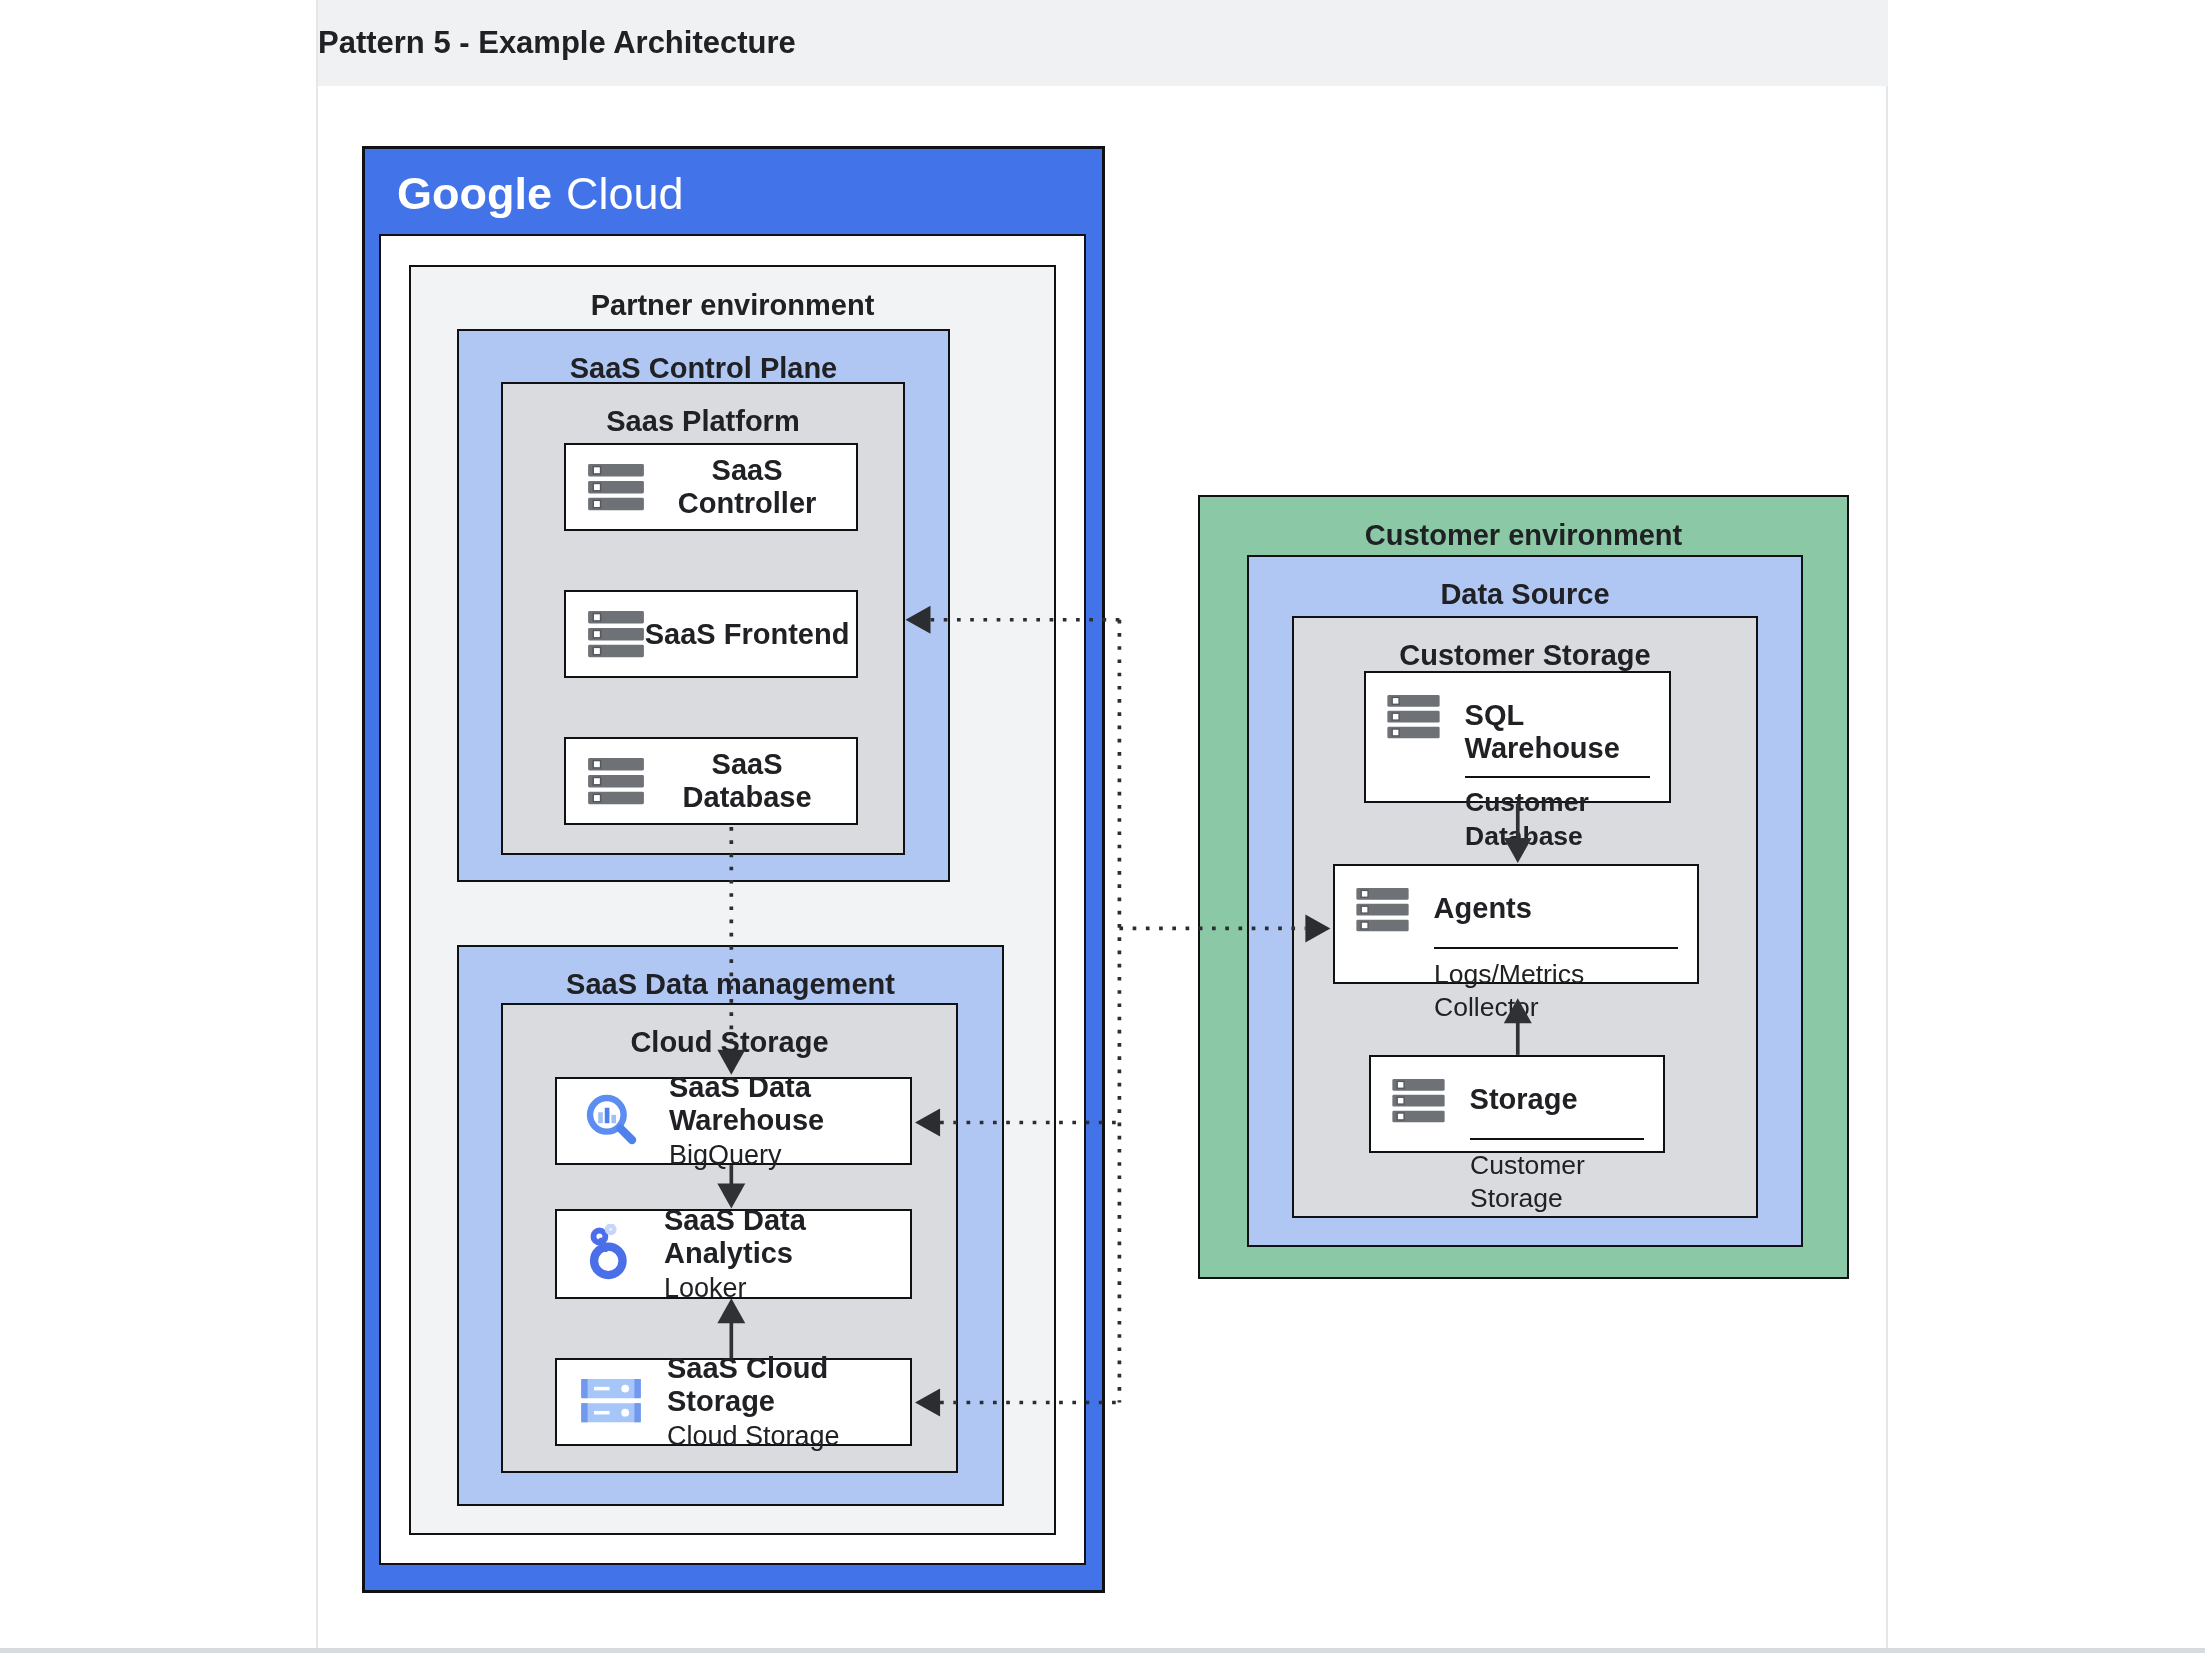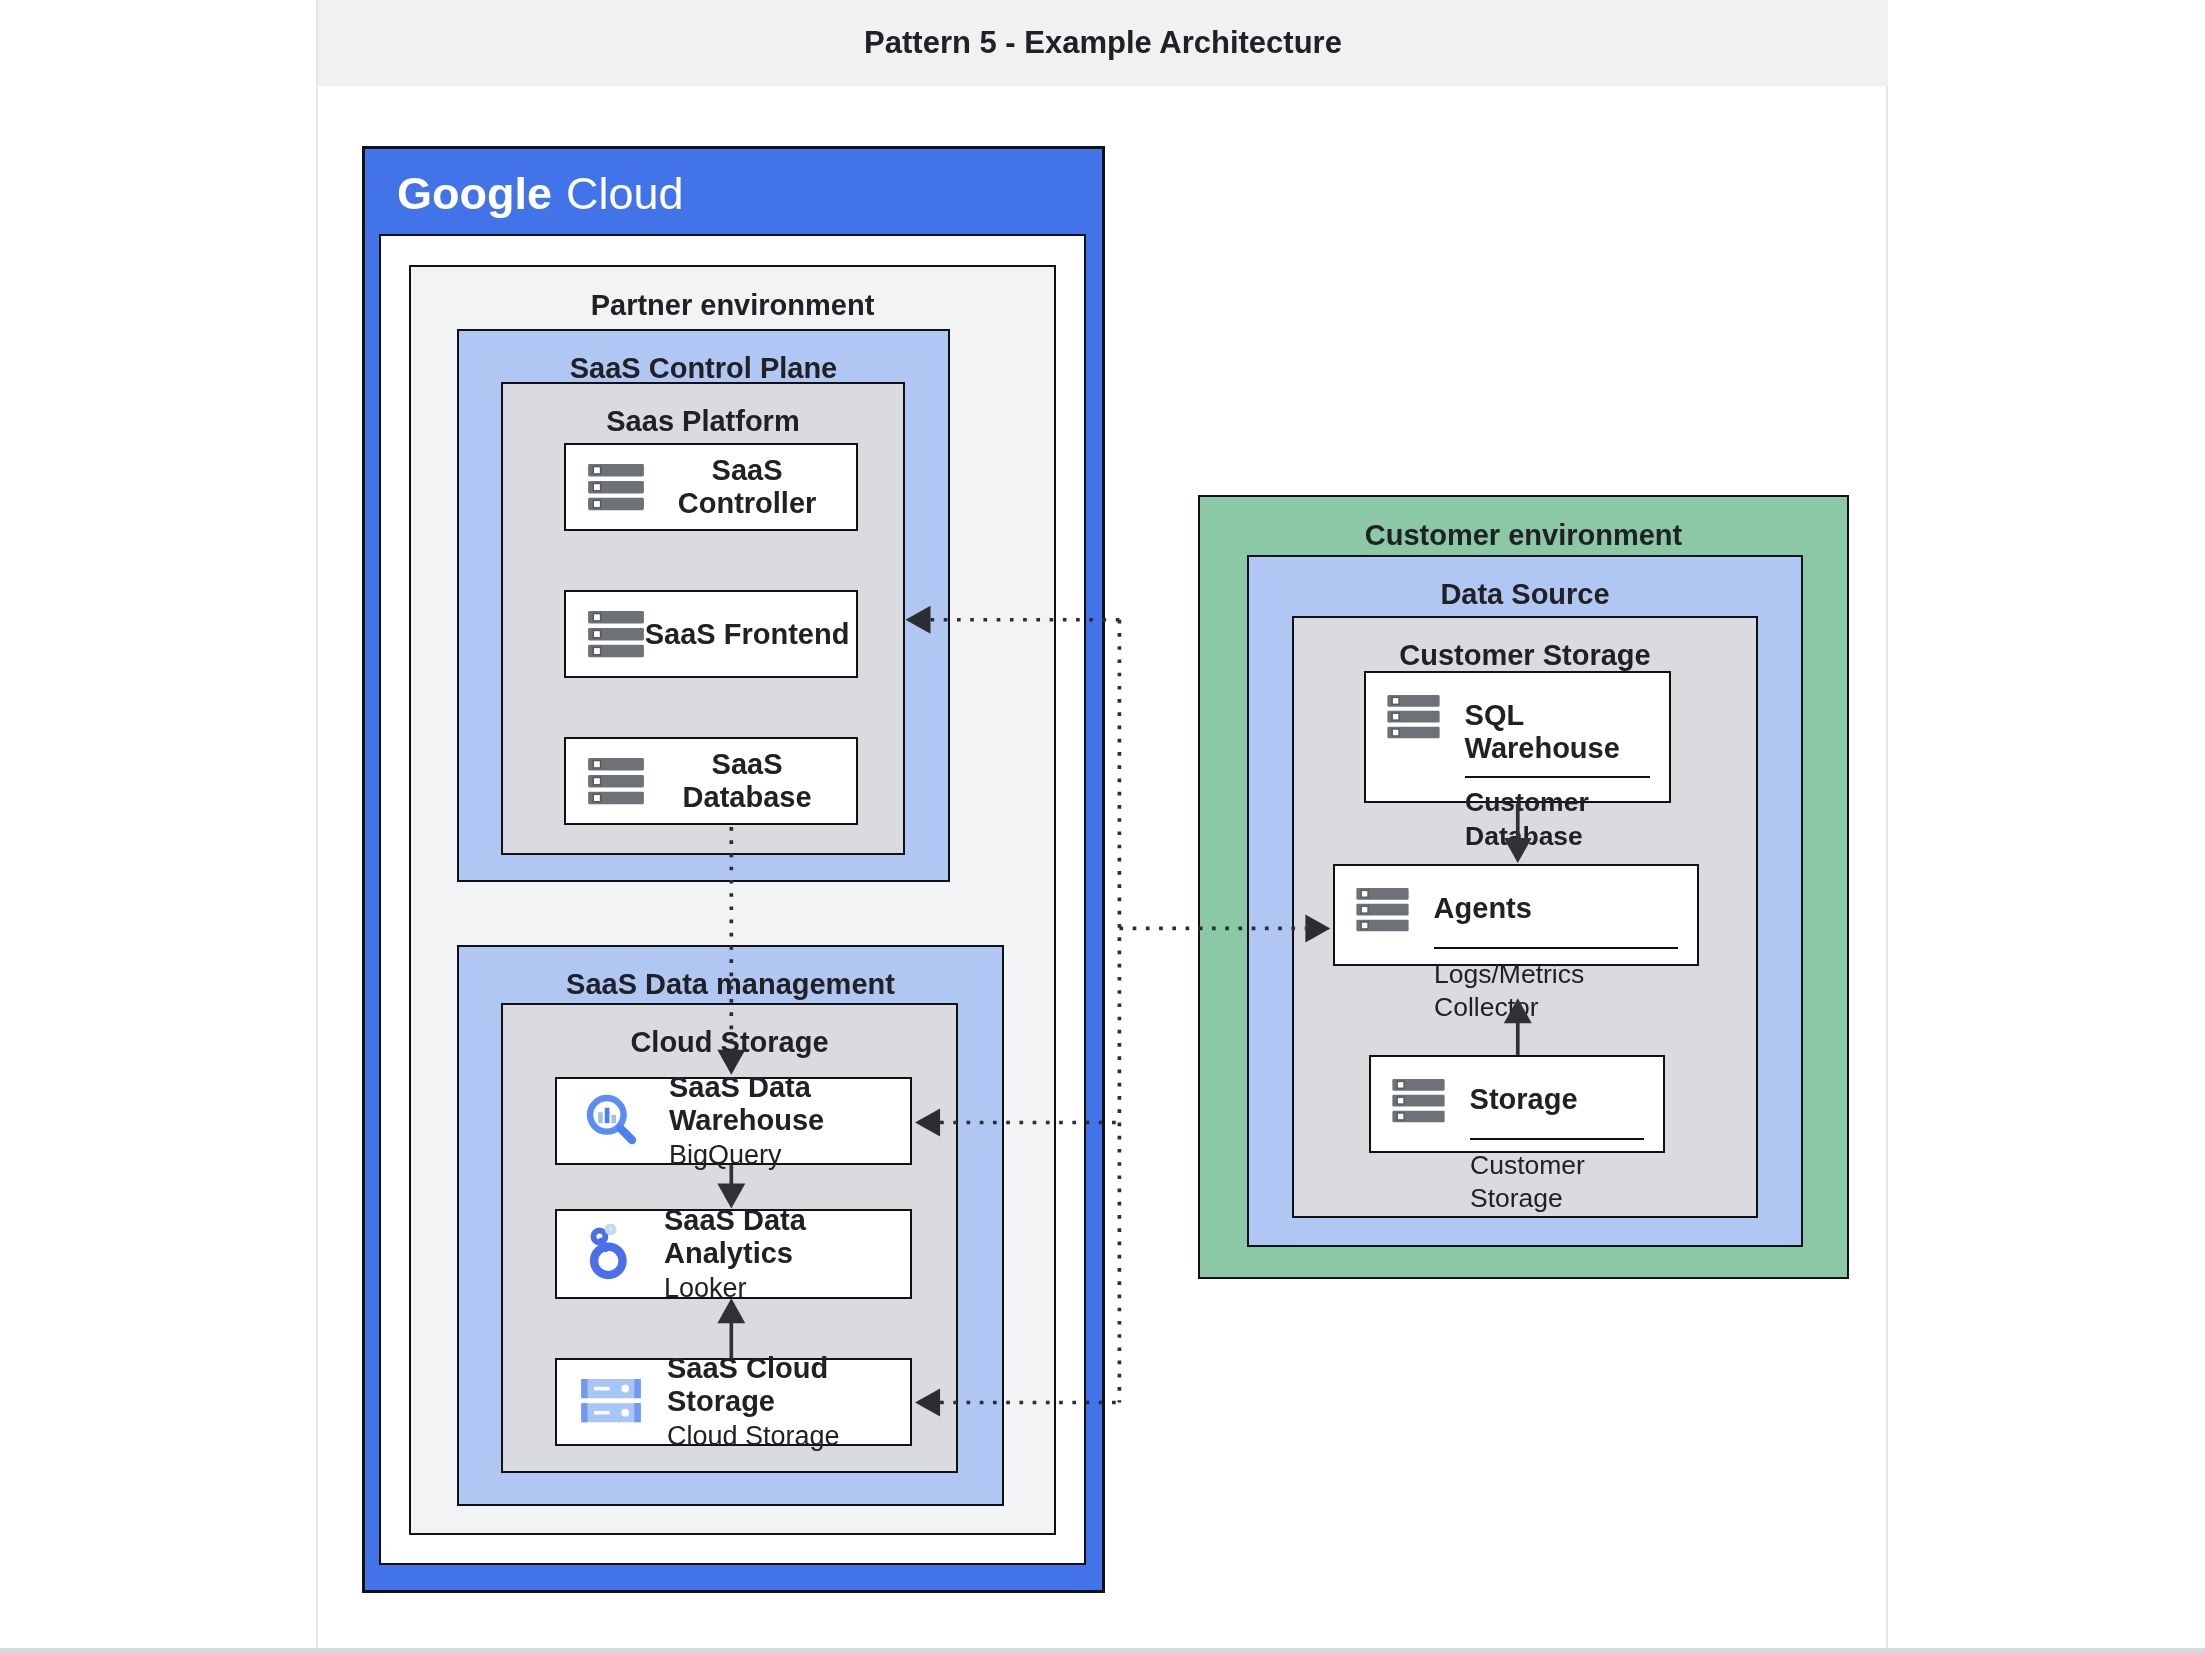--- a/index.html
+++ b/index.html
@@ -1,20 +1,20 @@
 <!DOCTYPE html>
 <html style="font-size:11.8px"><head>
 <meta charset="utf-8">
 <style>
   html,body{margin:0;padding:0;background:#fff;}
   #canvas{position:relative;width:2205px;height:1654px;background:#ffffff;overflow:hidden;
           font-family:"Liberation Sans",sans-serif;color:#202124;}
   .colline{position:absolute;top:0;width:1.5px;height:1654px;background:#e4e7e9;}
   .titlebar{position:absolute;left:318px;top:0;width:1570px;height:86px;background:#eff1f3;}
-  .titlebar .t{width:100%;text-align:center;font-size:31px;font-weight:700;line-height:86px;}
+  .titlebar .t{width:100%;font-size:31px;font-weight:700;line-height:86px;}
   .bottomstrip{position:absolute;left:0;top:1648px;width:2205px;height:5.9px;background:#d8dbde;}
 
   .box{position:absolute;box-sizing:border-box;border:2.9px solid #101113;}
   .gc{left:362px;top:146px;width:743px;height:1447px;background:#4273e8;border-width:3.7px;}
   .gc .logo{position:absolute;left:32px;top:19px;color:#fff;font-size:45px;letter-spacing:0;}
   .gc .logo .b{font-weight:700;}
   .gc .logo .l{font-weight:400;margin-left:14px;}
   .innerwhite{left:379px;top:234px;width:707px;height:1331px;background:#fff;}
   .partner{left:409px;top:265px;width:647px;height:1270px;background:#f1f3f4;}
   .blueband{background:#b1c7f3;}
@@ -221,21 +221,21 @@
             <rect x="7" y="49.5" width="10" height="10"></rect>
           </g>
         </svg>
       </span>
       <span class="tt">SQL Warehouse</span>
     </div>
     <div class="divider" style="margin-top:10.3px;"></div>
     <div class="sub" style="max-width:176px;font-weight:bold;">Customer Database</div>
   </div>
 
-  <div class="tallbox" style="left:1333px;top:864px;width:366px;height:102px;">
+  <div class="tallbox" style="left:1333px;top:864px;width:366px;height:120px;">
     <div class="head">
       <span>
         <svg width="53" height="44" viewBox="0 0 76 64">
           <g fill="#6e7276">
             <rect x="0" y="0" width="76" height="17" rx="2"></rect>
             <rect x="0" y="23" width="76" height="17" rx="2"></rect>
             <rect x="0" y="46" width="76" height="17" rx="2"></rect>
           </g>
           <g fill="#fff" stroke="#54585c" stroke-width="2">
             <rect x="7" y="3.5" width="10" height="10"></rect>

